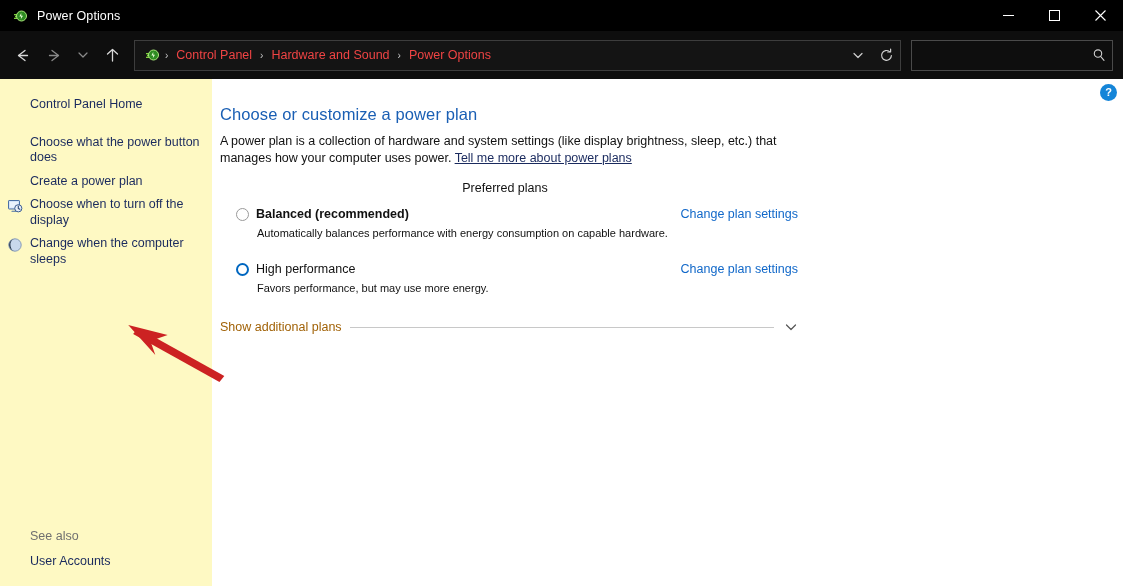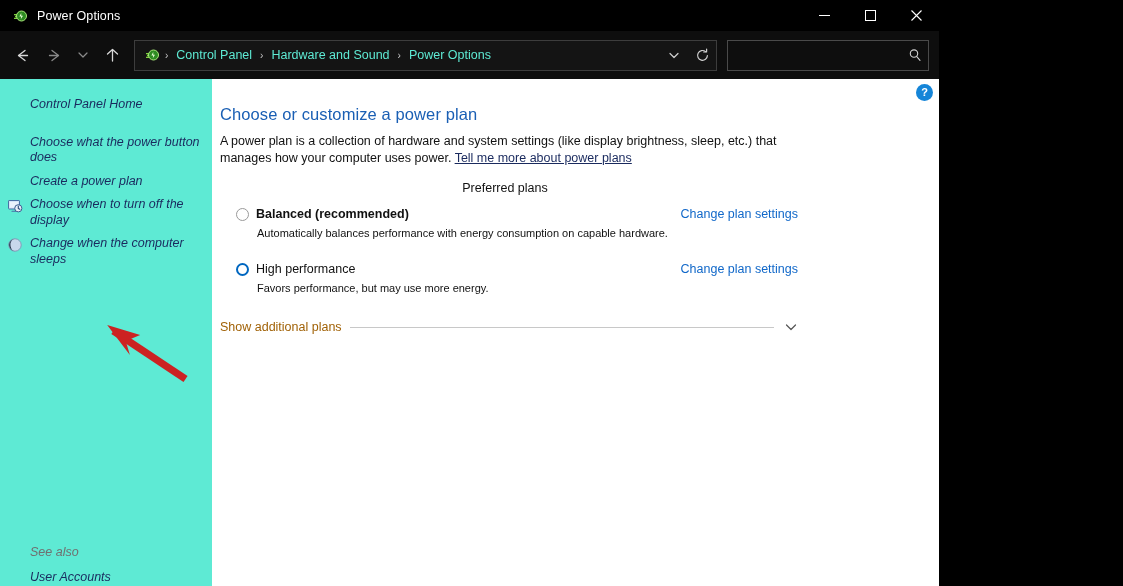--- a/index.html
+++ b/index.html
@@ -9,21 +9,21 @@
   }
   body {
     width: 1123px;
     height: 586px;
     overflow: hidden;
     font-family: "Liberation Sans", sans-serif;
     -webkit-font-smoothing: antialiased;
   }
   .window {
     position: relative;
-    width: 939px;
+    width: 1123px;
     height: 586px;
     background: #000000;
     display: flex;
     flex-direction: column;
   }
 
   
   .titlebar {
     height: 31px;
     background: #000000;
@@ -100,21 +100,21 @@
     flex: 0 0 auto;
   }
   .crumbs {
     display: flex;
     align-items: center;
     min-width: 0;
     overflow: hidden;
     flex: 1 1 auto;
   }
   .crumb {
-    color: #5eead4;
+    color: #ef4444;
     font-size: 12.5px;
     padding: 3px 5px;
     white-space: nowrap;
   }
   .crumb-sep {
     color: #c8c8c8;
     font-size: 10px;
     padding: 0 3px;
     flex: 0 0 auto;
   }
@@ -170,26 +170,25 @@
     display: flex;
     background: #ffffff;
     position: relative;
     overflow: hidden;
   }
 
   
   .sidebar {
     width: 212px;
     flex: 0 0 auto;
-    background: #5eead4;
+    background: #fef9c3;
     position: relative;
     padding-top: 14px;
     display: flex;
     flex-direction: column;
-    font-style: italic;
   }
   .side-link {
     color: #1a2a5e;
     font-size: 12.5px;
     line-height: 15.5px;
     padding: 4px 10px 4px 30px;
     position: relative;
     max-width: 190px;
     cursor: default;
   }
@@ -204,21 +203,21 @@
   .side-spacer { flex: 1 1 auto; }
   .see-also-label {
     color: #707070;
     font-size: 12.5px;
     padding: 0 10px 0 30px;
     margin-bottom: 11px;
   }
   .see-also-link {
     color: #1a2a5e;
     font-size: 12.5px;
-    padding: 0 10px 2px 30px;
+    padding: 0 10px 18px 30px;
     cursor: default;
   }
 
   
   .content {
     flex: 1 1 auto;
     background: #ffffff;
     padding: 18px 26px 0 8px;
     position: relative;
     min-width: 0;

